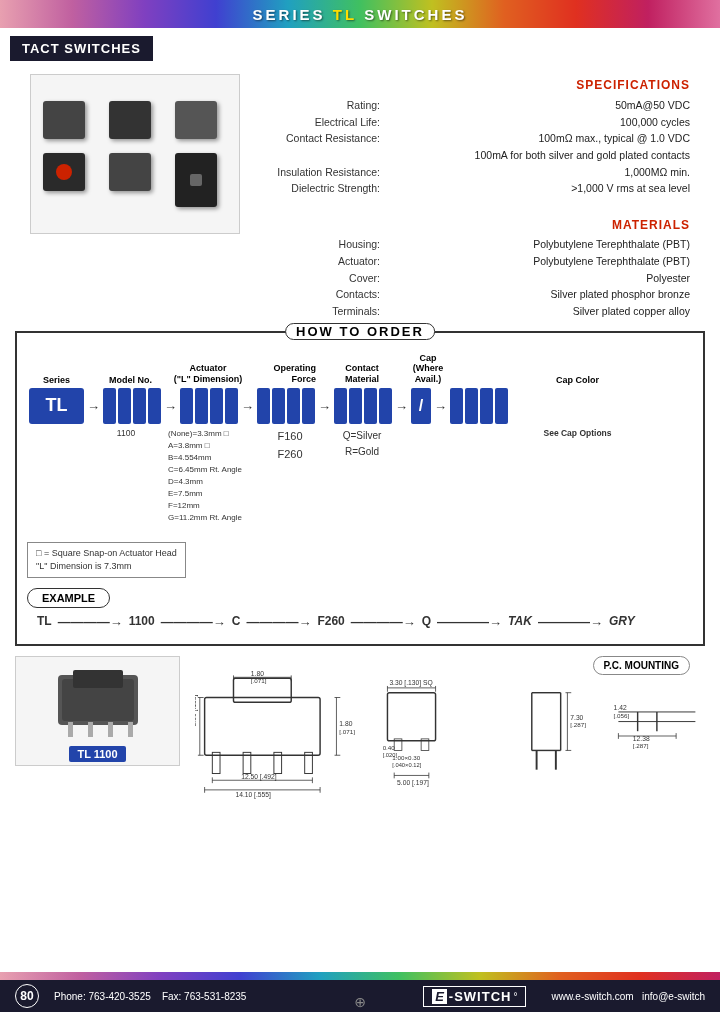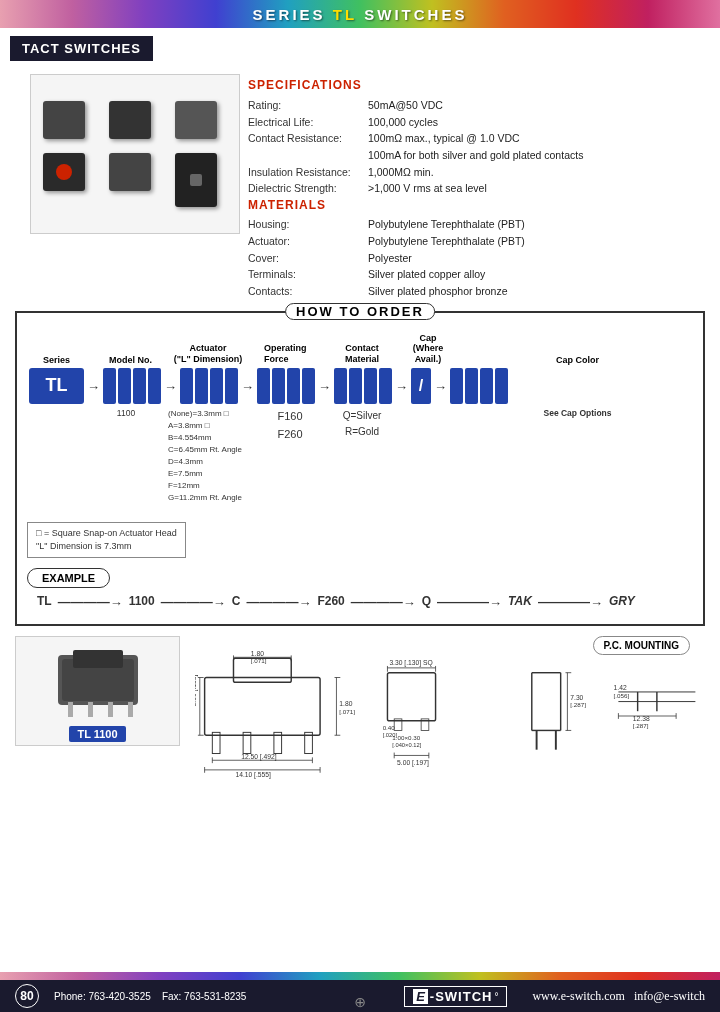--- a/index.html
+++ b/index.html
@@ -42,21 +42,22 @@
       font-weight: bold;
       letter-spacing: 1px;
       display: inline-block;
       margin: 8px 10px;
     }
 
     
     .specs-section {
       display: flex;
       margin: 5px 30px 10px 30px;
-      gap: 8px;
+      gap: 20px;
+      text-align: right;
     }
     .product-image {
       width: 210px;
       height: 160px;
       border: 1px solid #ccc;
       background: #f5f5f5;
       display: flex;
       align-items: center;
       justify-content: center;
       flex-shrink: 0;
@@ -88,21 +89,21 @@
     }
     .spec-value {
       color: #222;
       flex: 1;
     }
     .materials-heading {
       color: #cc2200;
       font-weight: bold;
       font-size: 12px;
       letter-spacing: 1px;
-      margin-top: 2px;
+      margin-top: 22px;
       margin-bottom: 5px;
     }
 
     
     .how-to-order-section {
       margin: 10px 15px;
       border: 2px solid #333;
       padding: 8px 10px 15px 10px;
       position: relative;
     }
@@ -241,23 +242,22 @@
       color: #fff;
       font-size: 10px;
     }
     .footer-logo {
       margin-left: auto;
       display: flex;
       align-items: center;
     }
     .footer-web {
       color: #fff;
-      font-size: 12px;
+      font-size: 10px;
       margin-left: 10px;
-      font-family: Liberation Serif, serif;
     }
 
     .bottom-rainbow {
       height: 8px;
       background: linear-gradient(to right, #e8a0b0, #c060a0, #8040c0, #4040d0, #20a0c0, #40c060, #c0c020, #e06020, #e03020, #c02060);
       position: absolute;
       bottom: 32px;
       left: 0;
       right: 0;
     }
@@ -335,26 +335,26 @@
     </div>
     <div class="spec-row">
       <span class="spec-label">Actuator:</span>
       <span class="spec-value">Polybutylene Terephthalate (PBT)</span>
     </div>
     <div class="spec-row">
       <span class="spec-label">Cover:</span>
       <span class="spec-value">Polyester</span>
     </div>
     <div class="spec-row">
+      <span class="spec-label">Contacts:</span>
+      <span class="spec-value">Silver plated phosphor bronze</span>
+    </div>
+    <div class="spec-row">
       <span class="spec-label">Terminals:</span>
       <span class="spec-value">Silver plated copper alloy</span>
-    </div>
-    <div class="spec-row">
-      <span class="spec-label">Contacts:</span>
-      <span class="spec-value">Silver plated phosphor bronze</span>
     </div>
   </div>
 </div>
 
 
 <div class="how-to-order-section">
   <div class="hto-title">HOW TO ORDER</div>
 
   <div style="display:flex; align-items:flex-end; gap:3px; margin-top:12px; padding:0 2px;">
     <div style="width:55px; text-align:center;">
@@ -362,21 +362,21 @@
     </div>
     <div style="width:10px;"></div>
     <div style="width:52px; text-align:right;">
       <div style="font-size:9px;font-weight:bold;margin-bottom:3px;">Model No.</div>
     </div>
     <div style="width:10px;"></div>
     <div style="width:80px; text-align:center;">
       <div style="font-size:9px;font-weight:bold;margin-bottom:3px;line-height:1.2;">Actuator<br>("L" Dimension)</div>
     </div>
     <div style="width:10px;"></div>
-    <div style="width:52px; text-align:left;">
+    <div style="width:52px; text-align:right;">
       <div style="font-size:9px;font-weight:bold;margin-bottom:3px;line-height:1.2;">Operating<br>Force</div>
     </div>
     <div style="width:10px;"></div>
     <div style="width:60px; text-align:center;">
       <div style="font-size:9px;font-weight:bold;margin-bottom:3px;line-height:1.2;">Contact<br>Material</div>
     </div>
     <div style="width:10px;"></div>
     <div style="width:40px; text-align:center;">
       <div style="font-size:9px;font-weight:bold;margin-bottom:3px;line-height:1.2;">Cap<br>(Where Avail.)</div>
     </div>

